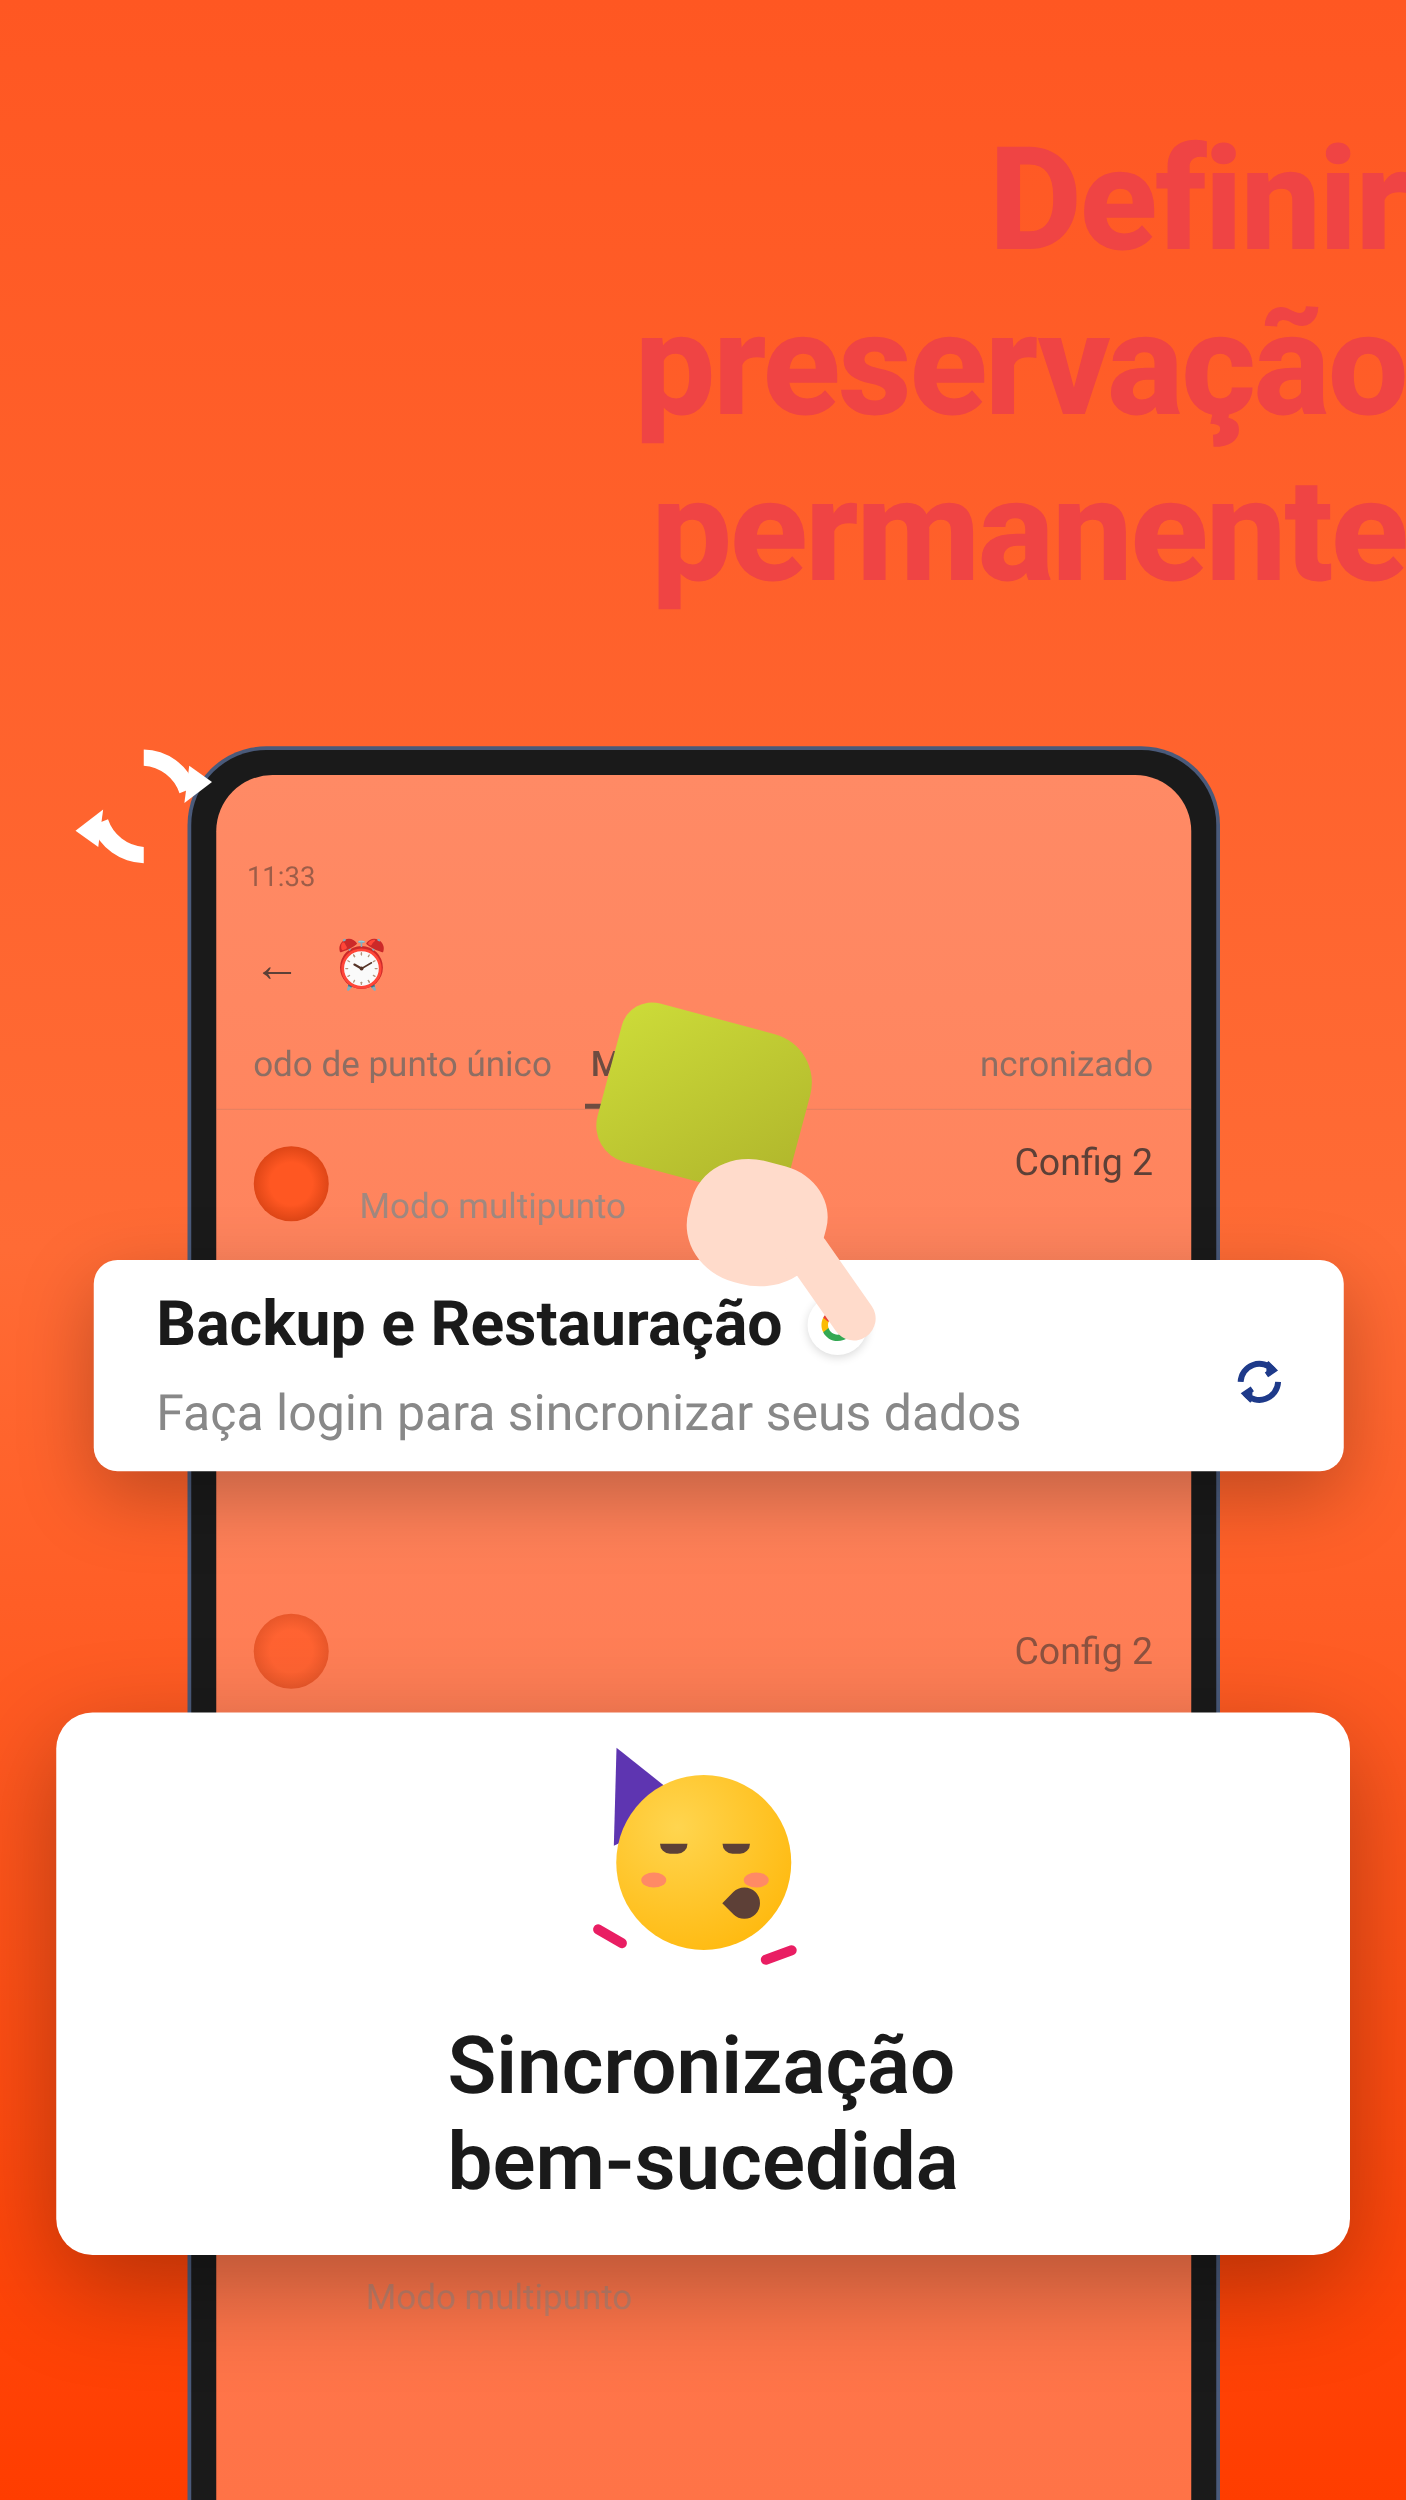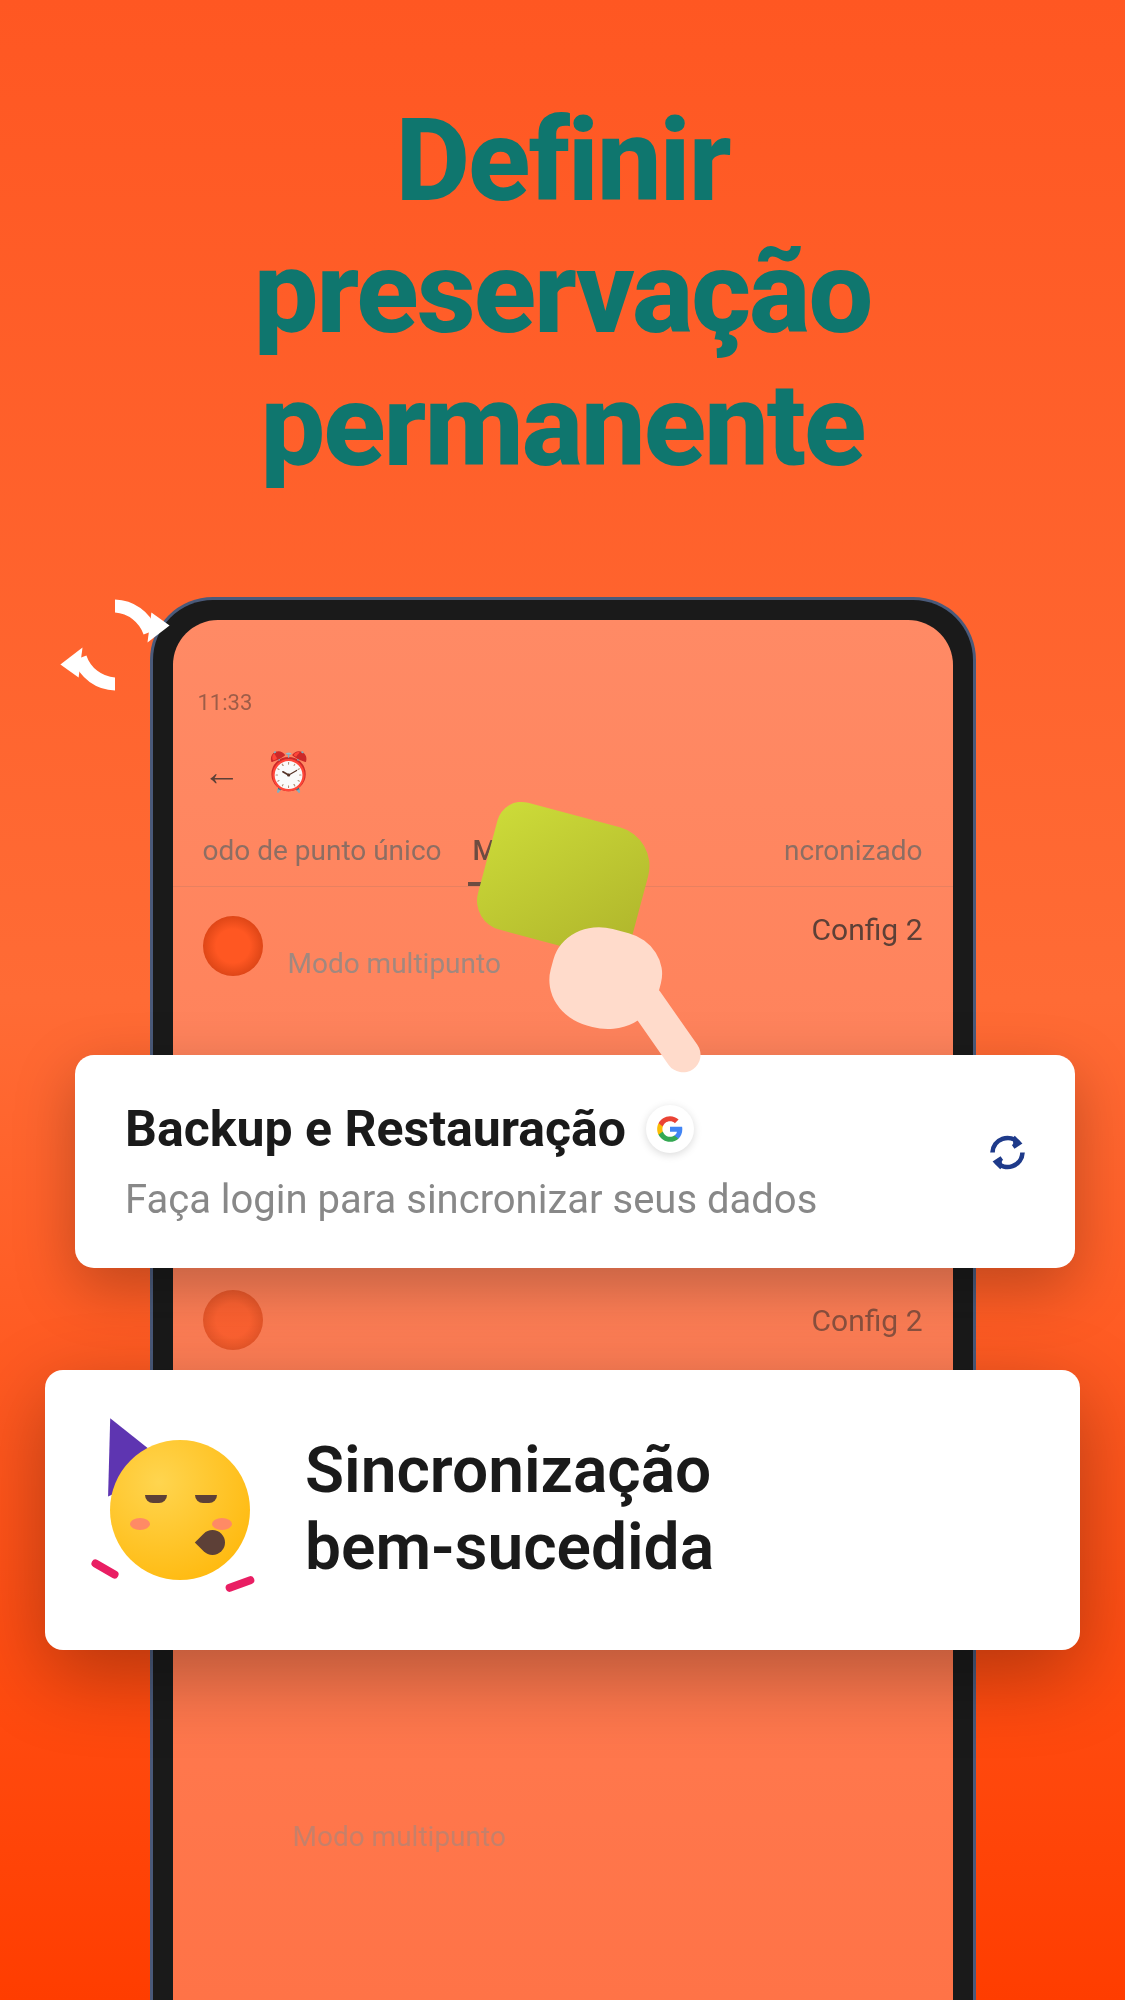--- a/index.html
+++ b/index.html
@@ -6,24 +6,24 @@
     body {
       width: 1125px;
       height: 2000px;
       background: linear-gradient(180deg, #ff5722 0%, #ff6b35 50%, #ff3d00 100%);
       font-family: -apple-system, BlinkMacSystemFont, 'Segoe UI', Roboto, sans-serif;
       position: relative;
       overflow: hidden;
     }
     
     .hero-title {
-      color: #0f766e;
+      color: #ef4444;
       font-size: 115px;
       font-weight: 800;
-      text-align: center;
+      text-align: right;
       line-height: 1.15;
       padding-top: 95px;
       letter-spacing: -2px;
     }
     
     .sync-icon {
       position: absolute;
       top: 580px;
       left: 50px;
       width: 130px;
@@ -159,26 +159,26 @@
       text-align: right;
     }
     
     .config-mode {
       font-size: 28px;
       color: #a1887f;
     }
     
     .card-backup {
       position: absolute;
-      top: 1055px;
+      top: 1008px;
       left: 75px;
       right: 50px;
       background: white;
       border-radius: 19px;
-      padding: 45px 50px;
+      padding: 23px 50px;
       box-shadow: 0 20px 60px rgba(0,0,0,0.25);
       z-index: 10;
     }
     
     .backup-header {
       display: flex;
       align-items: center;
       gap: 20px;
       margin-bottom: 18px;
     }
@@ -214,27 +214,28 @@
       width: 45px;
       height: 45px;
     }
     
     .card-success {
       position: absolute;
       top: 1370px;
       left: 45px;
       right: 45px;
       background: white;
-      border-radius: 18px;
-      padding: 55px 50px;
+      border-radius: 29px;
+      padding: 35px 50px;
       box-shadow: 0 25px 80px rgba(0,0,0,0.3);
       z-index: 10;
       display: flex;
       align-items: center;
       gap: 40px;
+      flex-direction: column;
     }
     
     .party-emoji {
       width: 170px;
       height: 170px;
       position: relative;
       flex-shrink: 0;
     }
     
     .emoji-face {

